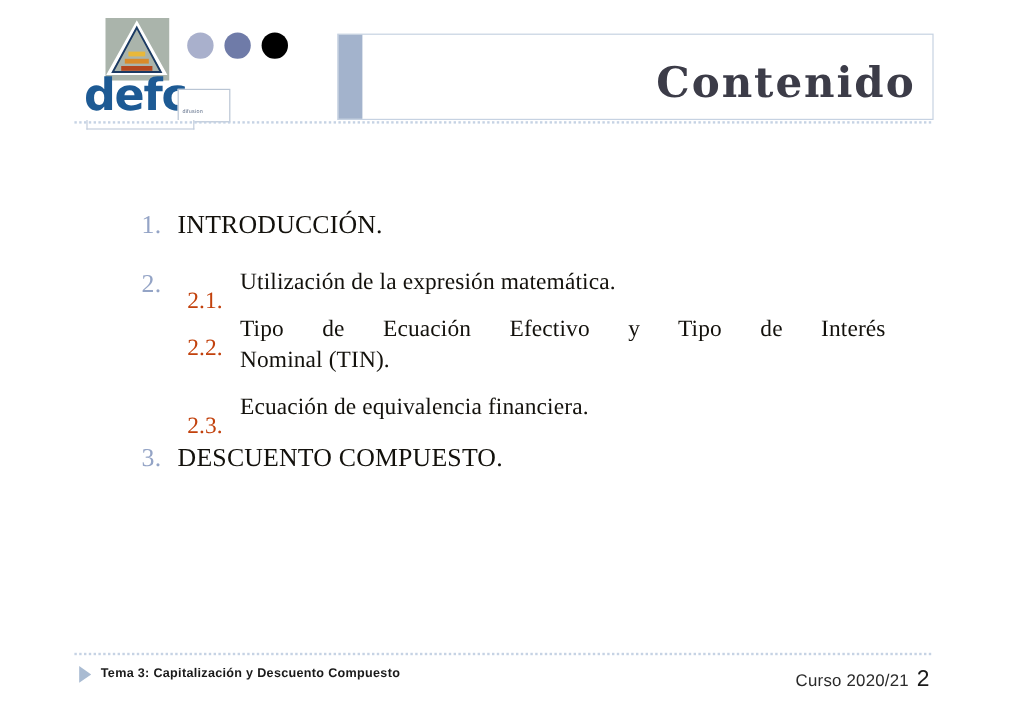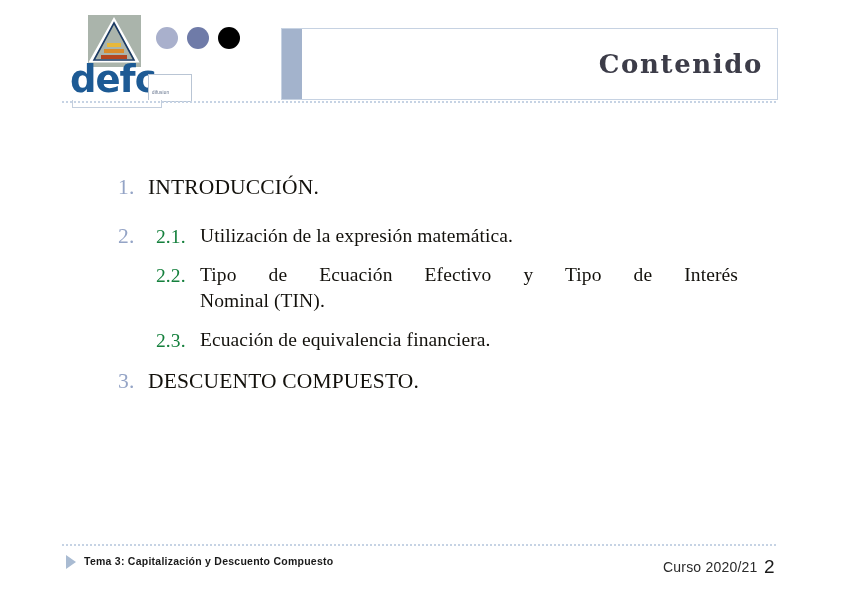--- a/index.html
+++ b/index.html
@@ -110,21 +110,21 @@
     width: 20px;
     height: 70px;
     background: #a3b3cc;
   }
   #title-text {
     position: absolute;
     right: 14px;
     top: 20px;
     font-family: "DejaVu Serif", serif;
     font-weight: bold;
-    font-size: 26px;
+    font-size: 35px;
     color: #3c3c48;
     letter-spacing: 1.6px;
     margin-left: 20px;
   }
 
   
   #header-rule {
     position: absolute;
     left: 62px;
     top: 101px;
@@ -164,22 +164,22 @@
     font-family: "Liberation Serif", serif;
     font-size: 19.5px;
     color: #13110c;
     line-height: 1.3;
     letter-spacing: .1px;
     text-align: justify;
   }
   .lvl2 .num {
     position: absolute;
     left: 0;
-    top: 1px;
-    color: #15803d;
+    top: 16px;
+    color: #c2410c;
   }
   .lvl2.justify-block {
     width: 538px;
     text-align: justify;
   }
   .lvl2.justify-block .line-1 {
     display: block;
     text-align: justify;
     text-align-last: justify;
   }

